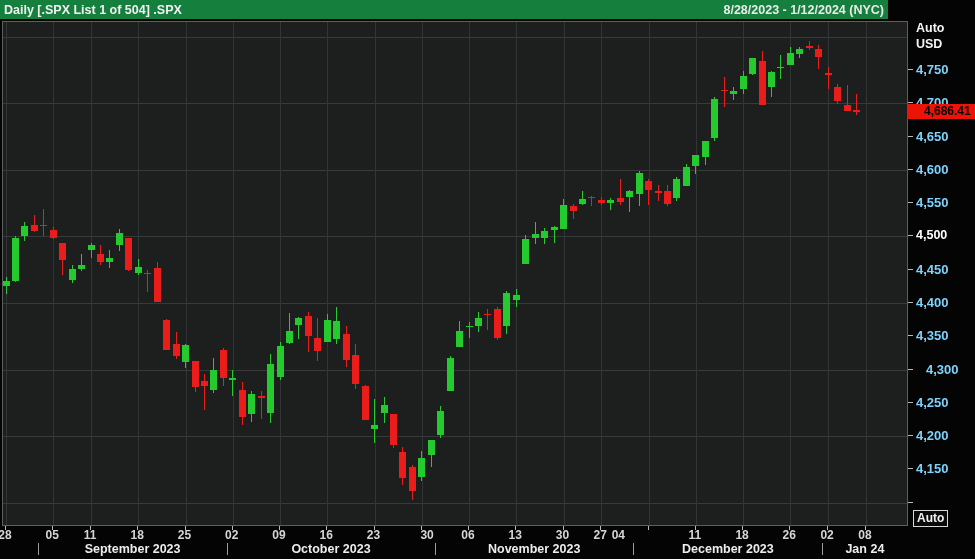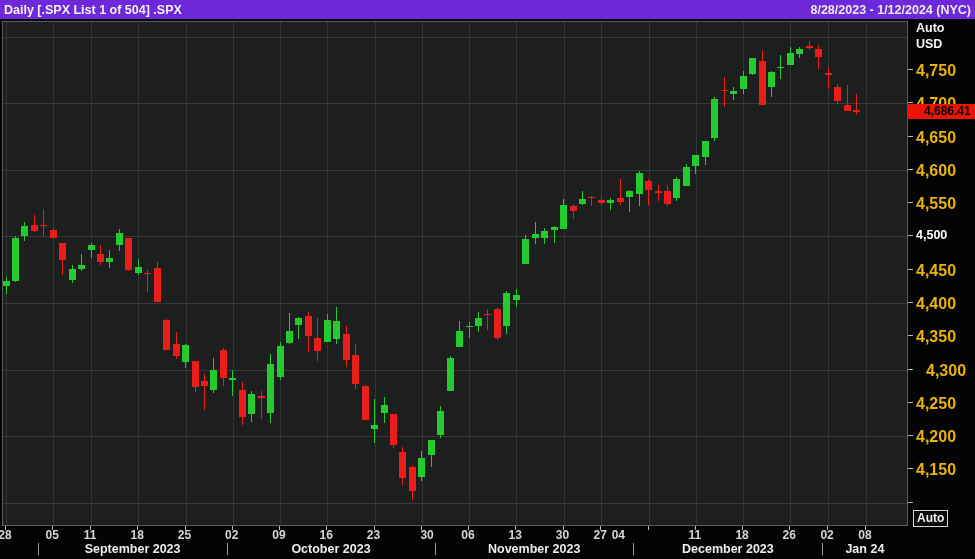--- a/index.html
+++ b/index.html
@@ -2,35 +2,35 @@
 <html><head>
 <meta charset="utf-8">
 <style>
   html,body{margin:0;padding:0;background:#000;}
   #screen{
     position:relative;width:975px;height:559px;background:#040404;
     font-family:"Liberation Sans",sans-serif;overflow:hidden;
     -webkit-font-smoothing:antialiased;
   }
   .topbar{
-    position:absolute;left:0;top:0;width:975px;height:19px;background:#6d28d9;
+    position:absolute;left:0;top:0;width:888px;height:19px;background:#15803d;
     display:flex;justify-content:space-between;align-items:center;
   }
   .topbar .title{color:#f2f2f2;font-size:12.5px;font-weight:bold;padding-left:4px;letter-spacing:0px;}
   .topbar .range{color:#eaeaea;font-size:12.5px;font-weight:bold;padding-right:4px;}
   #plot{
     position:absolute;left:2px;top:21px;width:904px;height:503px;
     background:#1d1f1e;border:1px solid #5d5f5e;overflow:hidden;
   }
   .hgrid{position:absolute;left:0;width:100%;height:1px;background:#363a38;}
   .vgrid{position:absolute;top:0;height:100%;width:1px;background:#313533;}
   .wick{position:absolute;width:1px;}
   .body{position:absolute;width:7px;}
   .ytick-dash{position:absolute;left:908px;width:5px;height:1px;background:#b8b8b8;}
-  .ytick-label{position:absolute;left:916px;width:58px;color:#eab308;font-size:16px;font-weight:600;}
+  .ytick-label{position:absolute;left:916px;width:58px;color:#7dd3fc;font-size:13px;font-weight:600;}
   .ytick-label.bold{color:#ffffff;font-weight:bold;font-size:12.5px;}
   .axis-head{position:absolute;left:916px;color:#f5f5f5;font-size:12.5px;font-weight:bold;}
   #last-price-box{
     position:absolute;left:907px;top:104px;width:68px;height:15px;
     color:#000;font-size:12px;font-weight:bold;line-height:15px;padding-left:3px;
     box-sizing:border-box;z-index:6;
   }
   #auto-btn{
     position:absolute;left:913px;top:510px;height:15px;line-height:14px;
     padding:0 3px;border:1px solid #d8d8d8;background:#0a0a0a;color:#f2f2f2;

